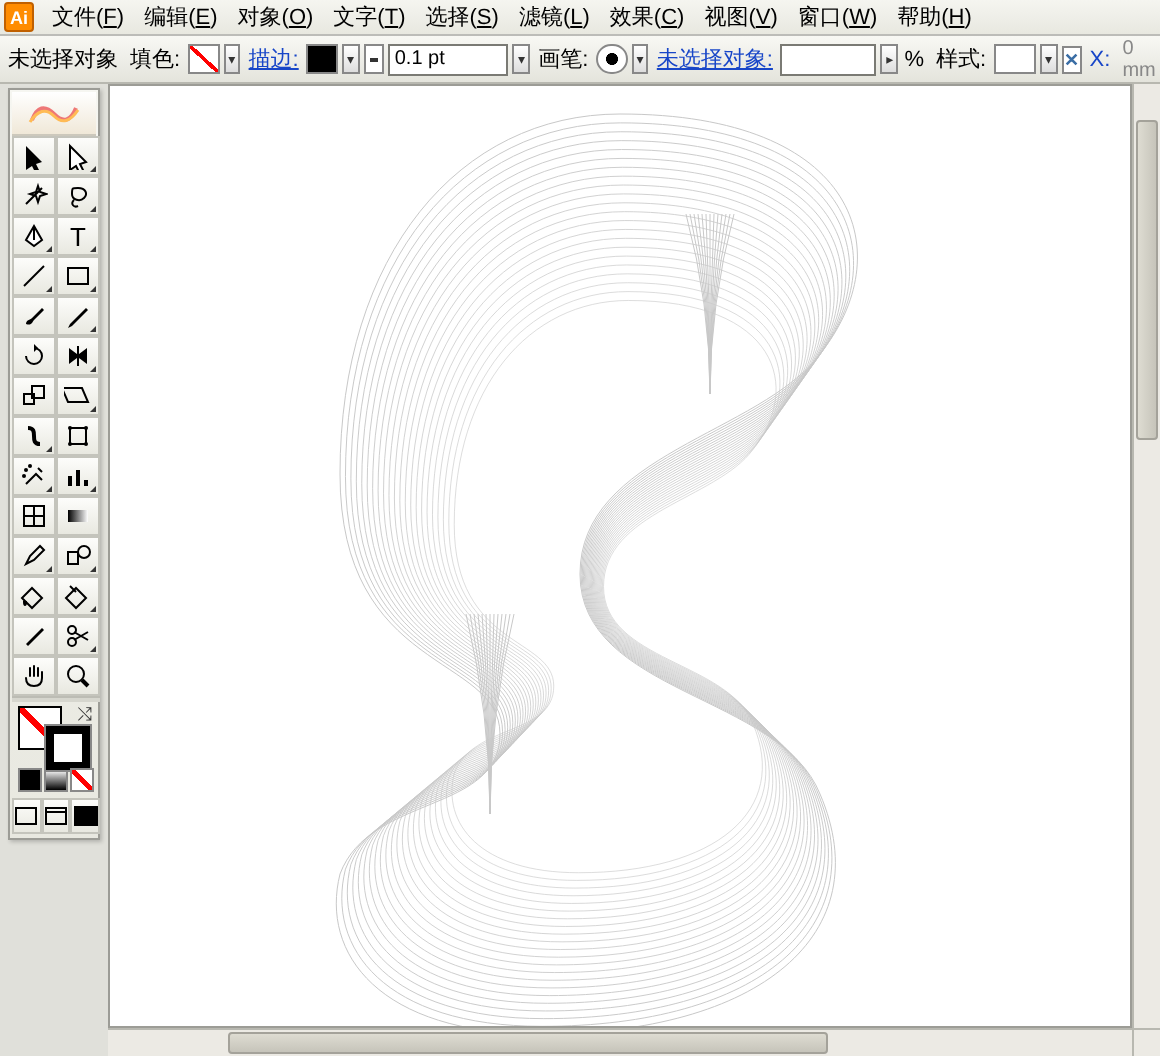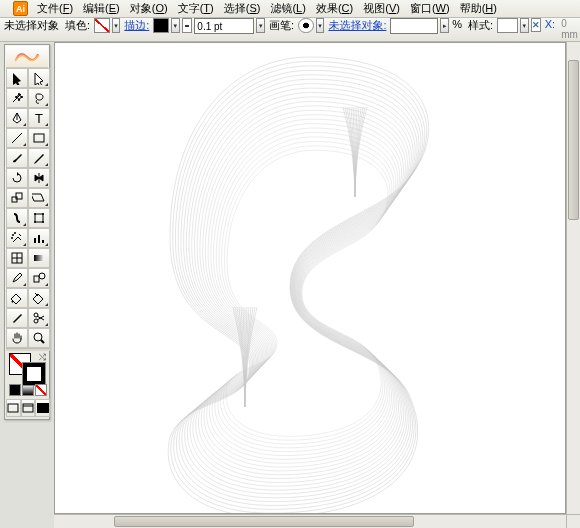--- a/index.html
+++ b/index.html
@@ -3,33 +3,33 @@
 <meta charset="utf-8">
 <style>
   * { box-sizing: border-box; margin: 0; padding: 0; font-family: "SimSun", "Microsoft YaHei", sans-serif; }
   html, body { width: 580px; height: 528px; background: #e8e8e0; overflow: hidden; }
 
   
   .menubar {
     display: flex; align-items: center; height: 18px;
     background: linear-gradient(#f5f5f0, #e8e8e0);
     border-bottom: 1px solid #bcbcb8;
-    font-size: 11px; padding-left: 13px;
+    font-size: 11px; padding-left: 2px;
   }
   .menubar .app-icon {
     width: 15px; height: 15px; background: #ff8c00; border: 1px solid #c06000;
     border-radius: 2px; margin-right: 4px; display: flex; align-items: center; justify-content: center;
     color: #fff; font-size: 9px; font-weight: bold;
   }
   .menubar .mi { padding: 2px 5px; cursor: default; white-space: nowrap; }
   .menubar .mi u { text-decoration: underline; }
 
   
   .propbar {
-    display: flex; height: 24px;
+    display: flex; align-items: center; height: 24px;
     background: linear-gradient(#f8f8f4,#e4e4dc);
     border-bottom: 1px solid #b8b8b0;
     font-size: 11px; padding: 0 2px; gap: 2px;
   }
   .propbar .lbl { padding: 0 2px; color: #000; white-space: nowrap; }
   .propbar .swatch {
     width: 22px; height: 15px; border: 1px solid #888; background: #fff; position: relative;
   }
   .propbar .swatch.none::after {
     content:""; position:absolute; left:0; top:0; right:0; bottom:0;

